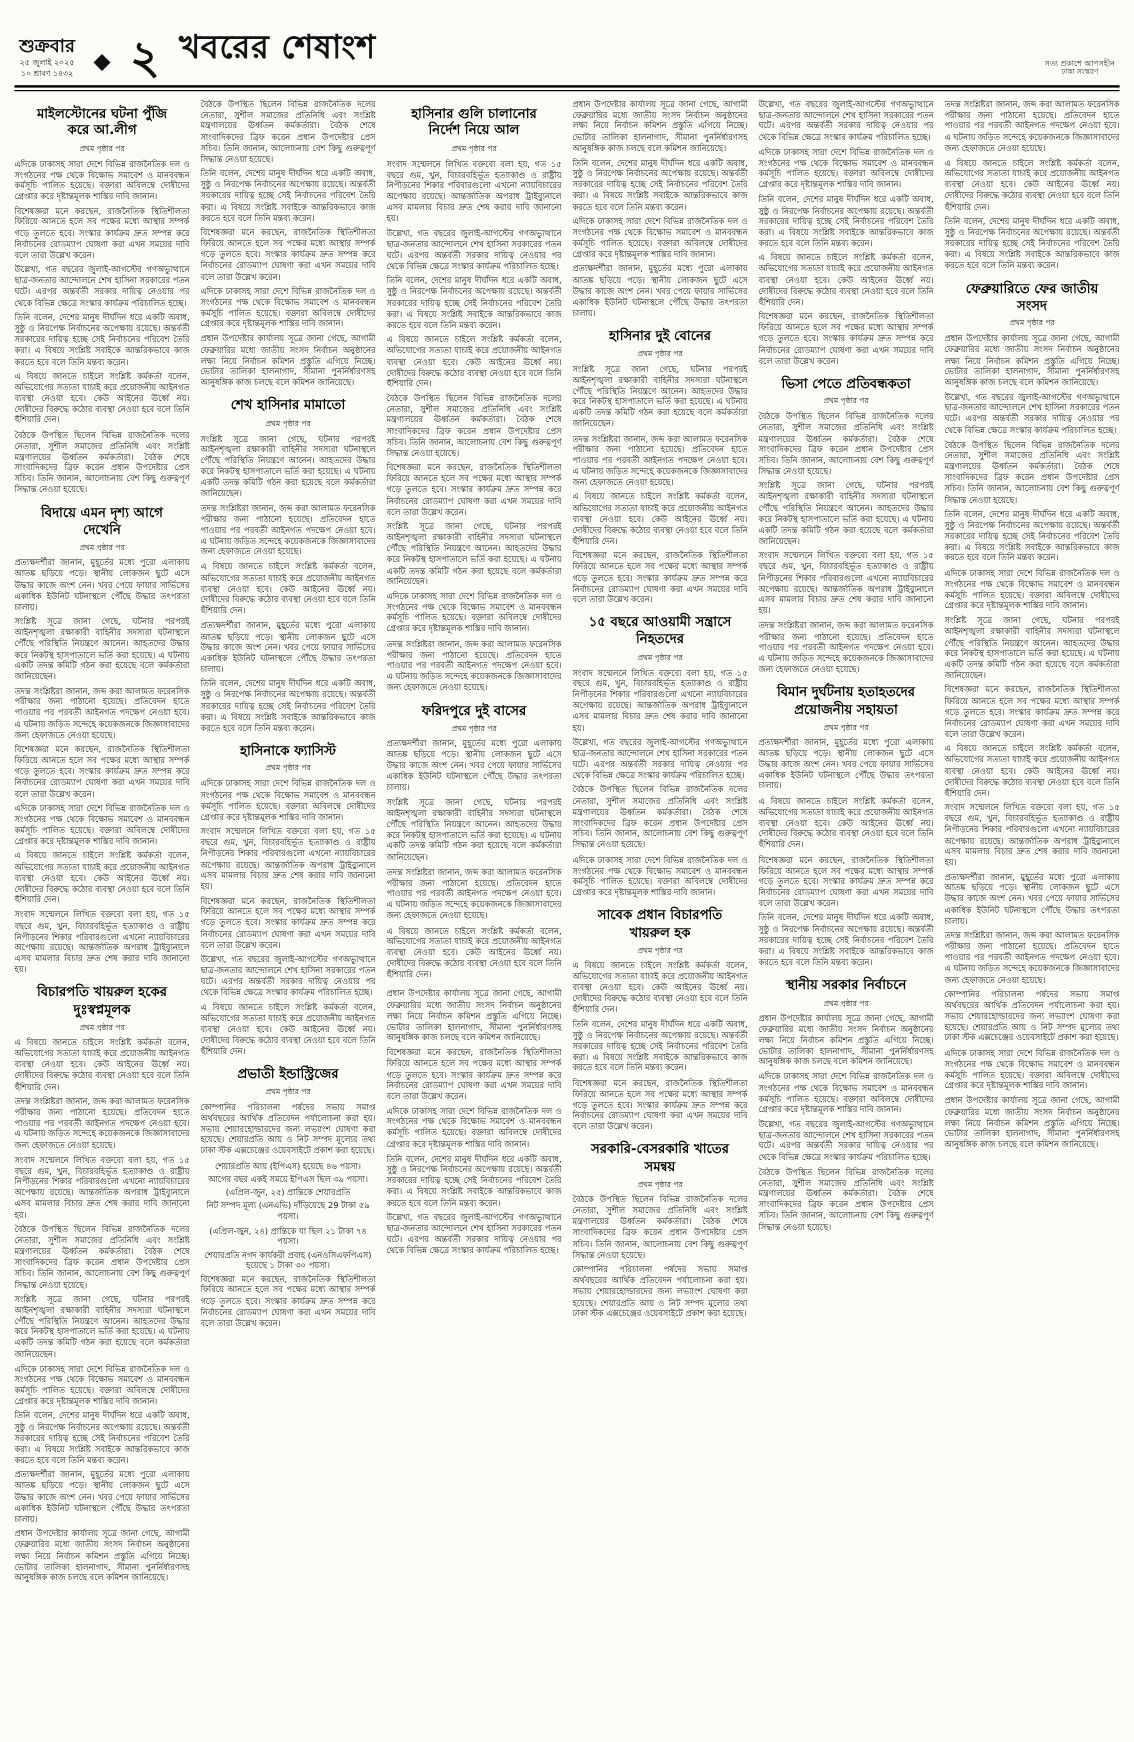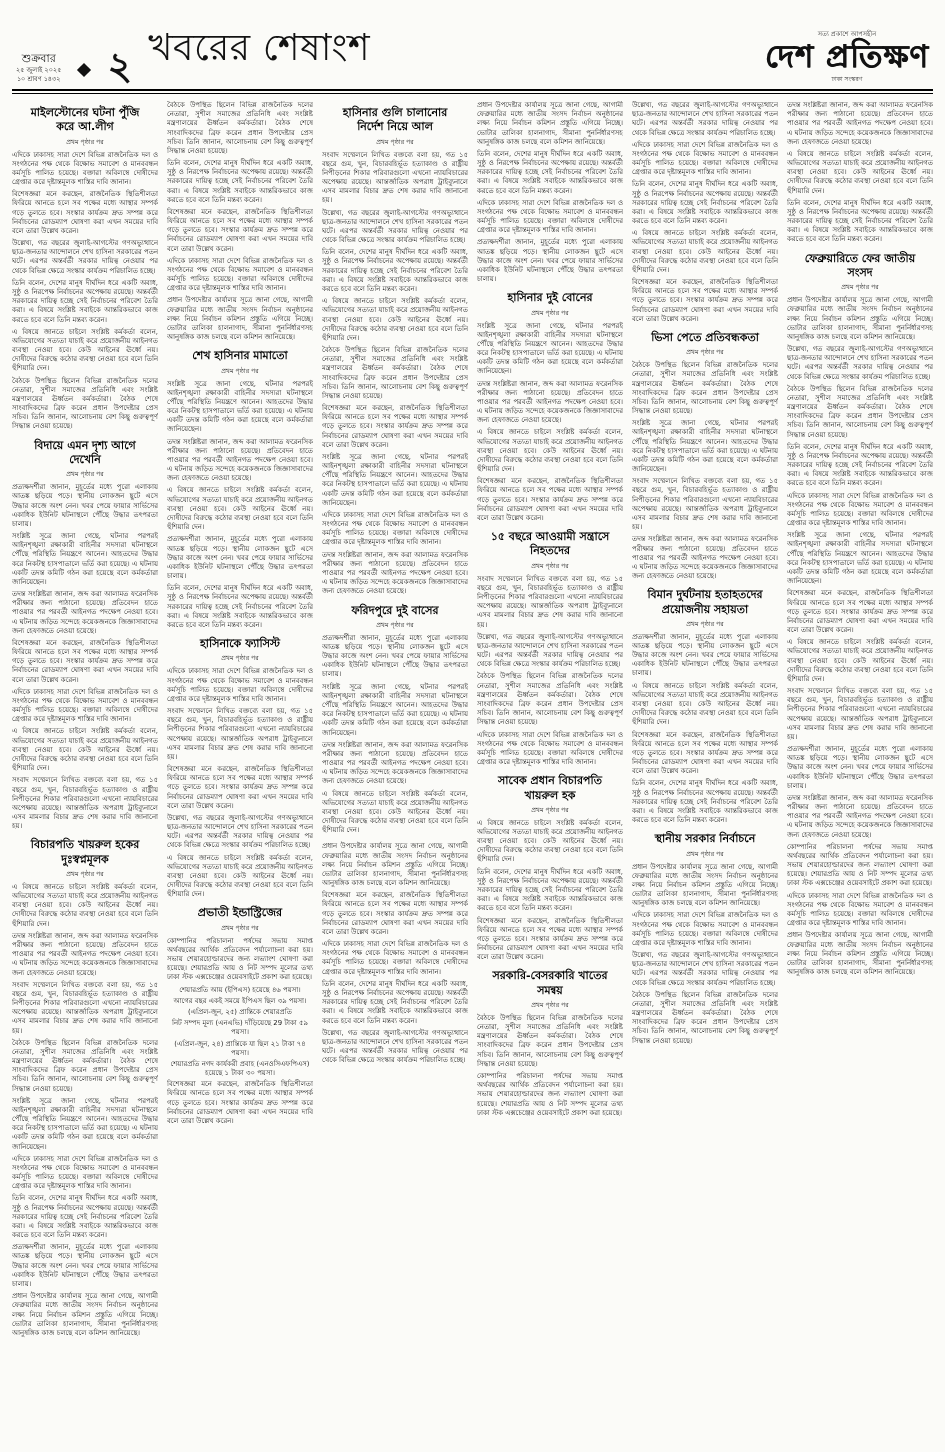--- a/index.html
+++ b/index.html
@@ -5,28 +5,28 @@
   * { margin:0; padding:0; box-sizing:border-box; }
   html,body { background:#9a9a9a; }
   .page {
     width:945px; height:1452px; margin:0 auto; background:#fbfbf8;
     color:#121212; font-family:"DejaVu Sans", sans-serif;
     padding:14px 10px 8px; position:relative; overflow:hidden;
   }
   
   header { display:flex; align-items:flex-end; gap:12px; padding:4px 6px 6px; }
   .hdr-left { text-align:center; line-height:1.3; }
-  .weekday { font-weight:normal; font-size:11px; }
+  .weekday { font-weight:bold; font-size:15px; }
   .dateline { font-size:6.5px; color:#222; }
   .ornament {
     width:10px; height:10px; background:#111; transform:rotate(45deg);
     margin:0 2px 8px 6px; flex:0 0 auto;
   }
   .pageno { font-size:38px; font-weight:bold; line-height:0.9; padding:0 4px; }
-  .section-title { font-size:37px; font-weight:normal; letter-spacing:0.5px; padding-bottom:2px; }
+  .section-title { font-size:27px; font-weight:bold; letter-spacing:0.5px; padding-bottom:2px; }
   .hdr-right { margin-left:auto; text-align:center; line-height:1.15; }
   .tagline { font-size:6.5px; color:#333; margin-bottom:1px; }
   .masthead { font-size:31px; font-weight:bold; letter-spacing:1px; text-shadow:0.6px 0 #111; }
   .edition-note { font-size:6px; color:#444; margin-top:1px; }
   .rule-thick { border-top:2.5px solid #000; margin:0 2px; }
   .rule-thin  { border-top:1px solid #000; margin:2px 2px 7px; }
   
   .columns { display:flex; gap:9px; height:1340px; overflow:hidden; padding:0 2px; }
   .col { flex:1 1 0; overflow:hidden; min-width:0; }
   article { margin-bottom:7px; }
@@ -50,21 +50,20 @@
     <div class="hdr-left">
       <div class="weekday">শুক্রবার</div>
       <div class="dateline">২৫ জুলাই ২০২৫</div>
       <div class="dateline">১০ শ্রাবণ ১৪৩২</div>
     </div>
     <div class="ornament"></div>
     <div class="pageno">২</div>
     <div class="section-title">খবরের শেষাংশ</div>
     <div class="hdr-right">
       <div class="tagline">সত্য প্রকাশে আপসহীন</div>
-      <div class="masthead">দেশ প্রতিক্ষণ</div>
       <div class="edition-note">ঢাকা সংস্করণ</div>
     </div>
   </header>
 
   <div class="rule-thick"></div>
   <div class="rule-thin"></div>
 
   <main class="columns" id="columns">
       <div class="col">
         <article>

